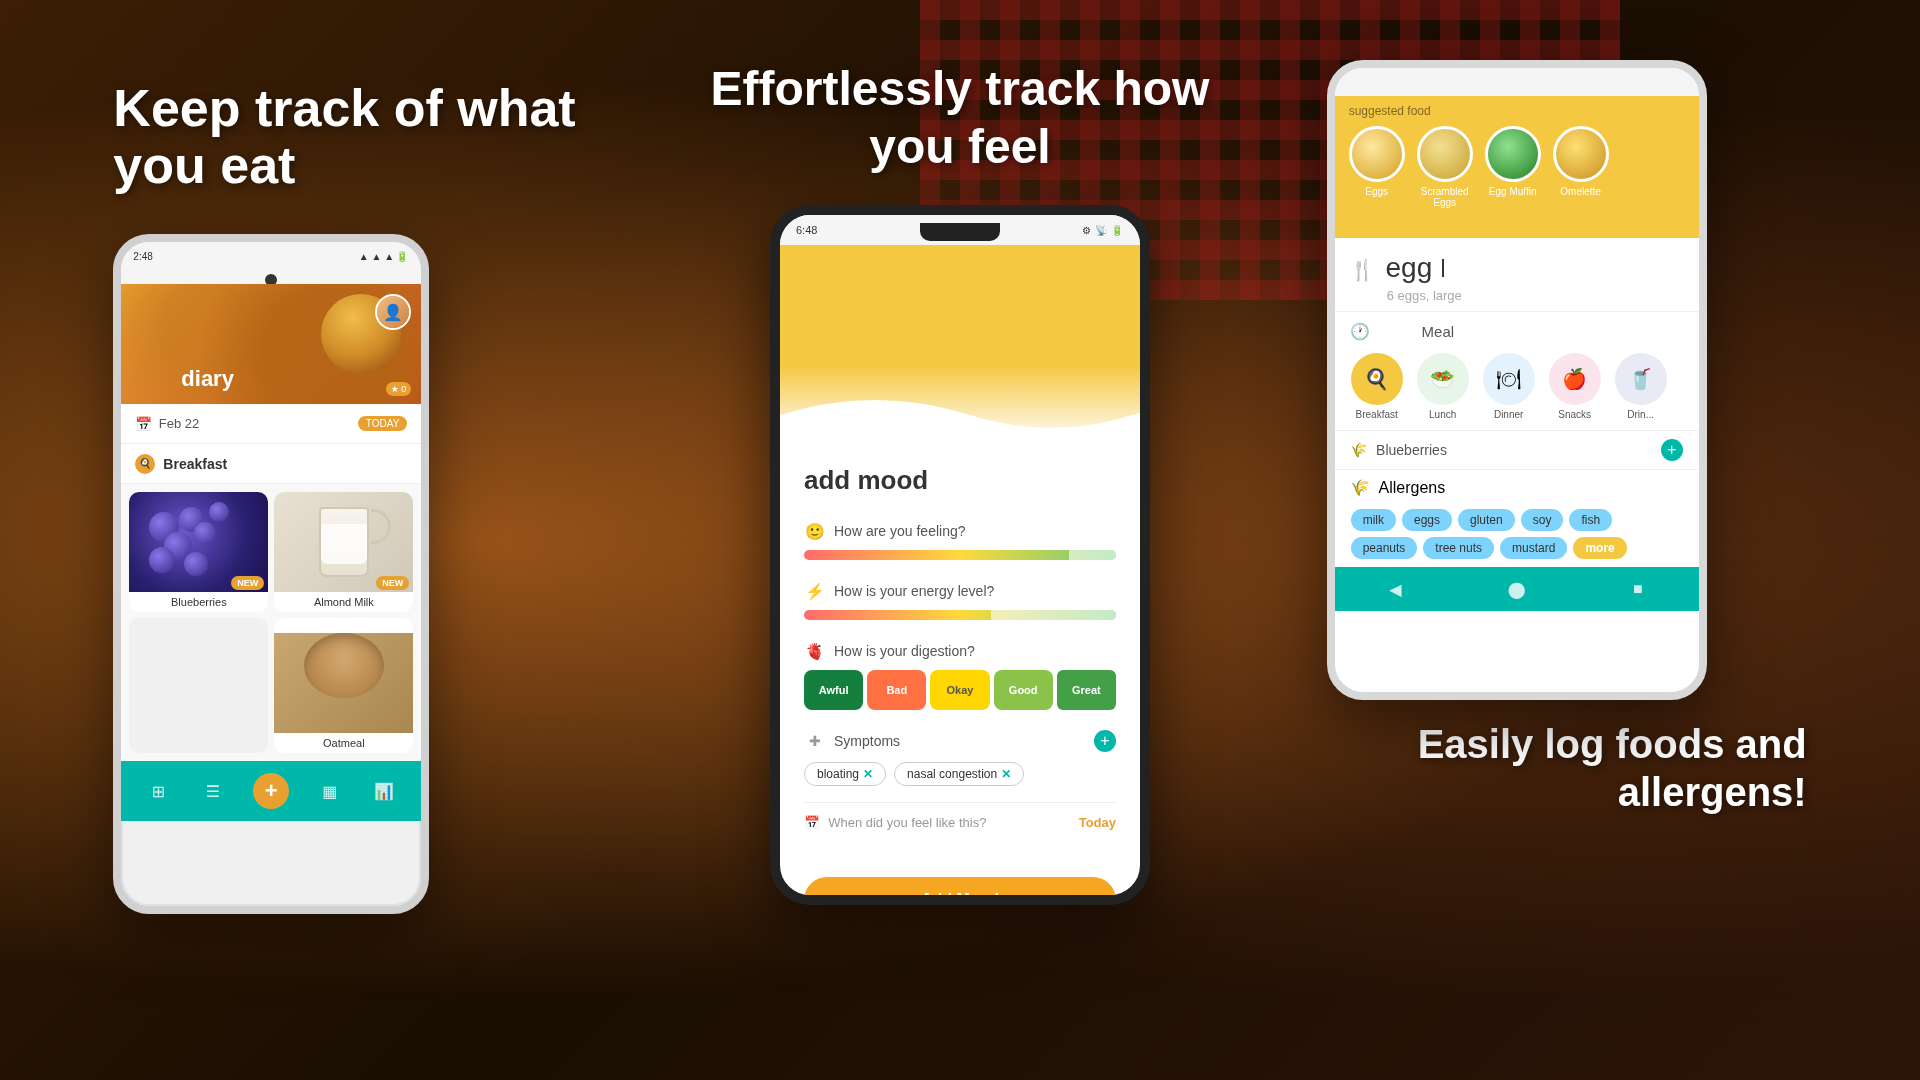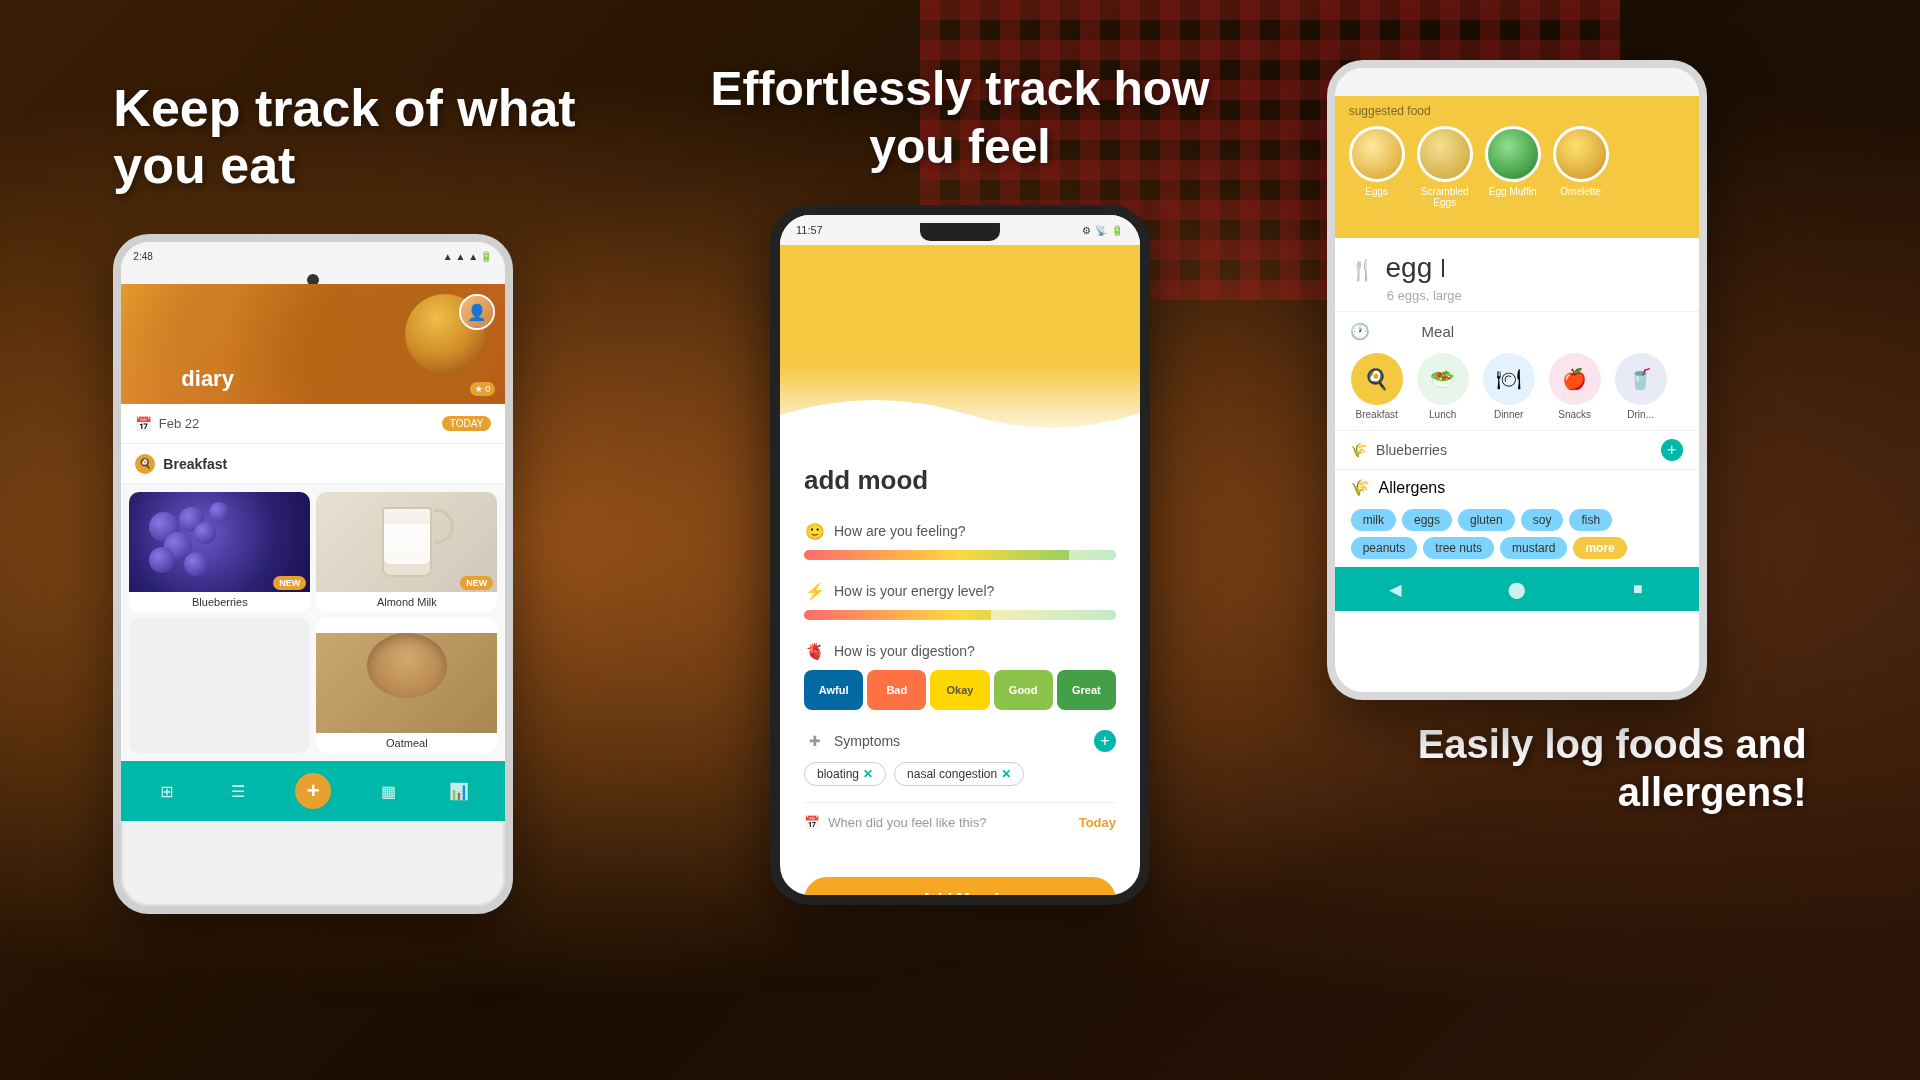--- a/index.html
+++ b/index.html
@@ -85,21 +85,21 @@
     .phone {
       background: #f0f0f0;
       border-radius: 36px;
       border: 8px solid #d0d0d0;
       box-shadow: 0 20px 60px rgba(0,0,0,0.5), inset 0 0 0 2px #e0e0e0;
       overflow: hidden;
       position: relative;
     }
 
     .phone-left {
-      width: 400px;
+      width: 316px;
       height: 680px;
     }
 
     
     .phone-status-bar {
       background: #f5f5f5;
       height: 28px;
       display: flex;
       align-items: center;
       justify-content: space-between;
@@ -450,25 +450,25 @@
       height: 40px;
       border-radius: 8px;
       display: flex;
       align-items: center;
       justify-content: center;
       font-size: 11px;
       font-weight: bold;
       color: #fff;
     }
 
-    .dig-awful { background: #0369a1; }
+    .dig-awful { background: #15803d; }
     .dig-bad { background: #ff7043; }
     .dig-okay { background: #ffd600; color: #555; }
     .dig-good { background: #8bc34a; }
-    .dig-great { background: #43a047; }
+    .dig-great { background: #43a047; border-radius: 6px; }
 
     .symptoms-row {
       margin-top: 16px;
     }
 
     .symptoms-header {
       display: flex;
       align-items: center;
       justify-content: space-between;
       margin-bottom: 10px;
@@ -919,21 +919,21 @@
   </div>
 
   <div class="panel-center">
     <div class="center-headline">Effortlessly track how you feel</div>
 
     <div class="phone-center">
 
       <div class="phone-notch"></div>
 
       <div class="center-status-bar">
-        <span>11:57</span>
+        <span>6:48</span>
         <div class="center-status-icons">
           <span>⚙</span>
             <span>📡</span>
             <span>🔋</span>
         </div>
       </div>
 
       <div class="mood-hero">
         <svg class="mood-wave" viewBox="0 0 380 60" preserveAspectRatio="none">
           <path d="M0,60 L0,30 Q95,0 190,30 Q285,60 380,20 L380,60 Z" fill="#fff"></path>

